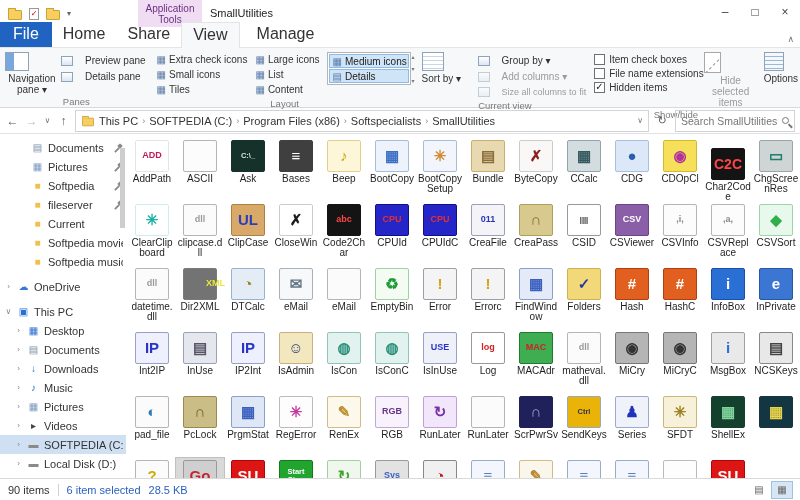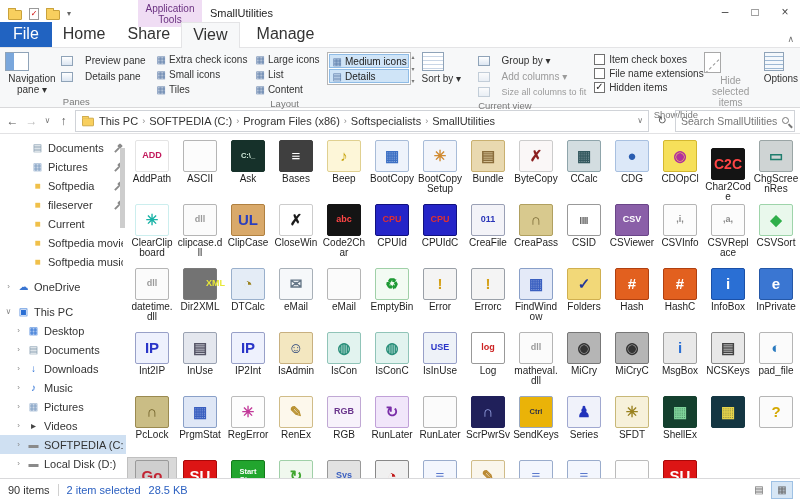--- a/index.html
+++ b/index.html
@@ -583,20 +583,24 @@
         </div>
         <div class="cell">
           <div class="fico" style="background: rgb(238, 242, 248); color: rgb(42, 53, 200); border-color: rgb(152, 160, 200); font-size: 9px;">USE</div>
           <div class="flabel">IsInUse</div>
         </div>
         <div class="cell">
           <div class="fico" style="background: rgb(255, 255, 255); color: rgb(204, 34, 34); border-color: rgb(153, 153, 153); font-size: 9px;">log</div>
           <div class="flabel">Log</div>
         </div>
         <div class="cell">
+          <div class="fico" style="background: rgb(63, 174, 82); color: rgb(204, 34, 34); border-color: rgb(32, 122, 48); font-size: 9px;">MAC</div>
+          <div class="flabel">MACAdr</div>
+        </div>
+        <div class="cell">
           <div class="fico" style="background: rgb(251, 251, 251); color: rgb(154, 154, 154); border-color: rgb(181, 181, 181); font-size: 9px;">dll</div>
           <div class="flabel">matheval.dll</div>
         </div>
         <div class="cell">
           <div class="fico" style="background: rgb(181, 181, 181); color: rgb(51, 51, 51); border-color: rgb(119, 119, 119); font-size: 15px;">◉</div>
           <div class="flabel">MiCry</div>
         </div>
         <div class="cell">
           <div class="fico" style="background: rgb(181, 181, 181); color: rgb(51, 51, 51); border-color: rgb(119, 119, 119); font-size: 15px;">◉</div>
           <div class="flabel">MiCryC</div>
@@ -718,19 +722,19 @@
           <div class="fico" style="background: rgb(221, 21, 21); color: rgb(255, 255, 255); border-color: rgb(170, 8, 8); font-size: 15px;">SU</div>
           <div class="flabel"></div>
         </div>
       </div>
   </div>
 </div>
 
 <div class="statusbar">
   <span>90 items</span>
   <span class="sdiv"></span>
-  <span class="sel-info">2 item selected</span>
+  <span class="sel-info">6 item selected</span>
   <span class="sel-info">28.5 KB</span>
   <span class="sb-right">
     <span class="viewbtn">▤</span>
     <span class="viewbtn active">▦</span>
   </span>
 </div>
 
 </body></html>

